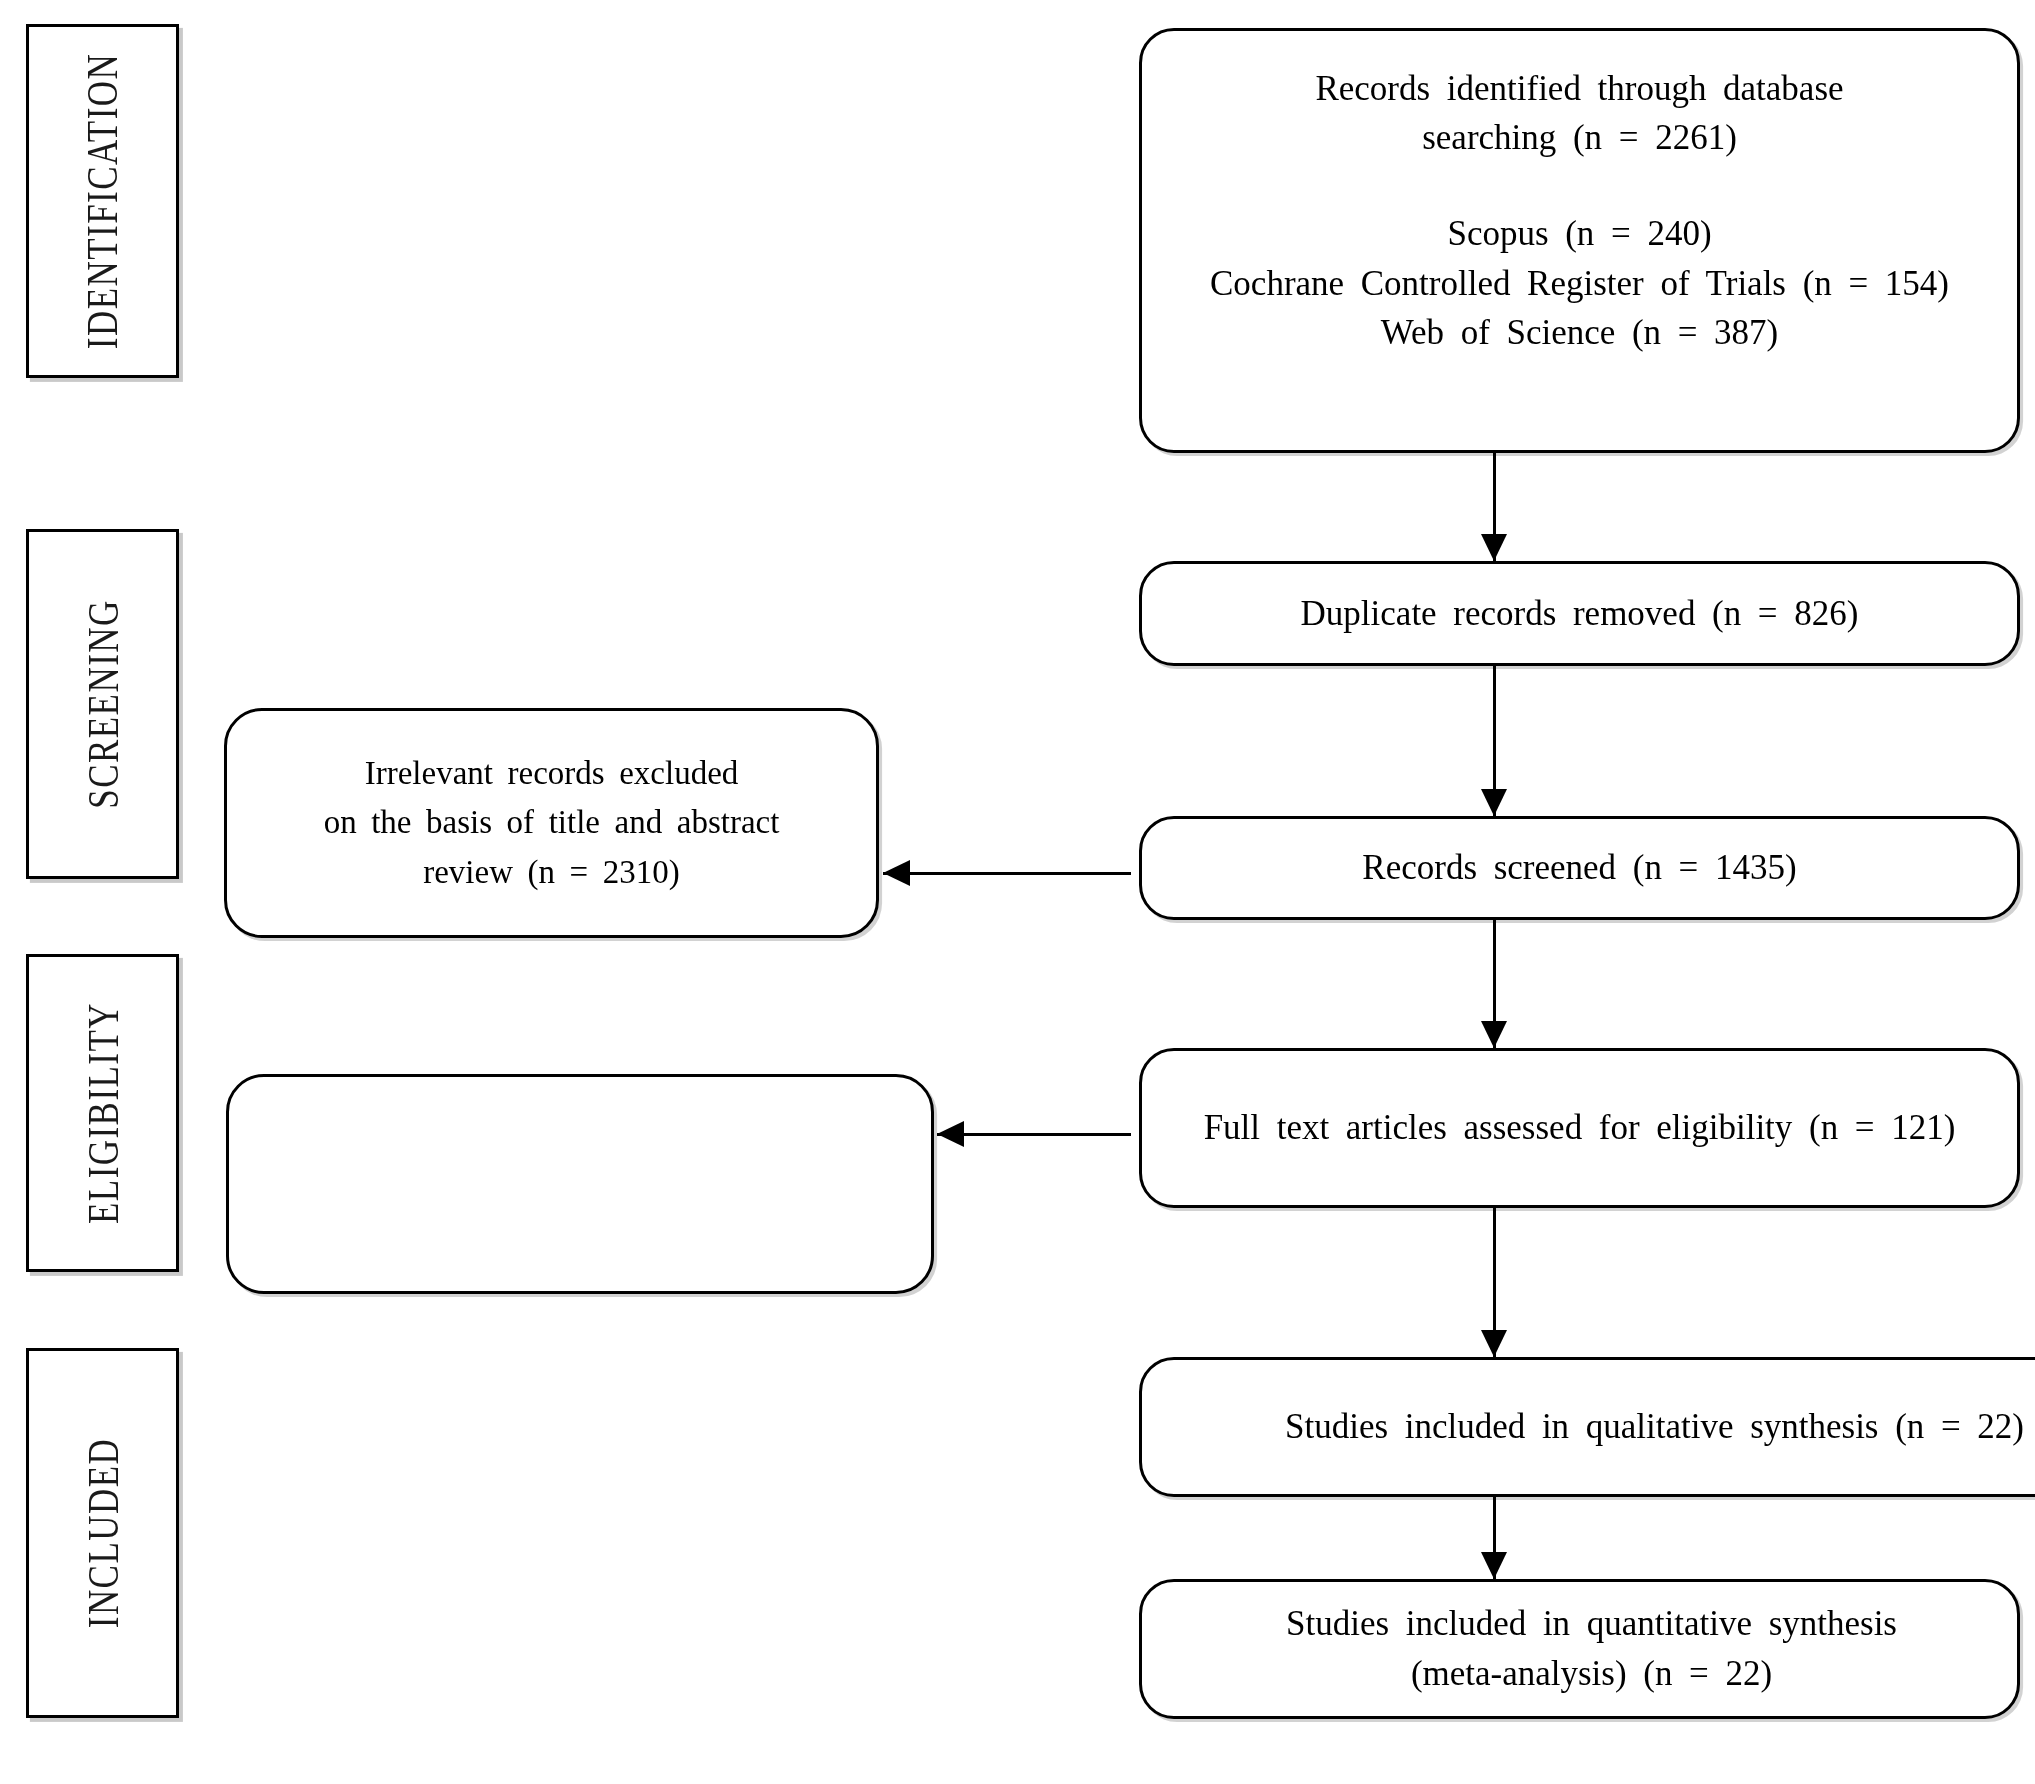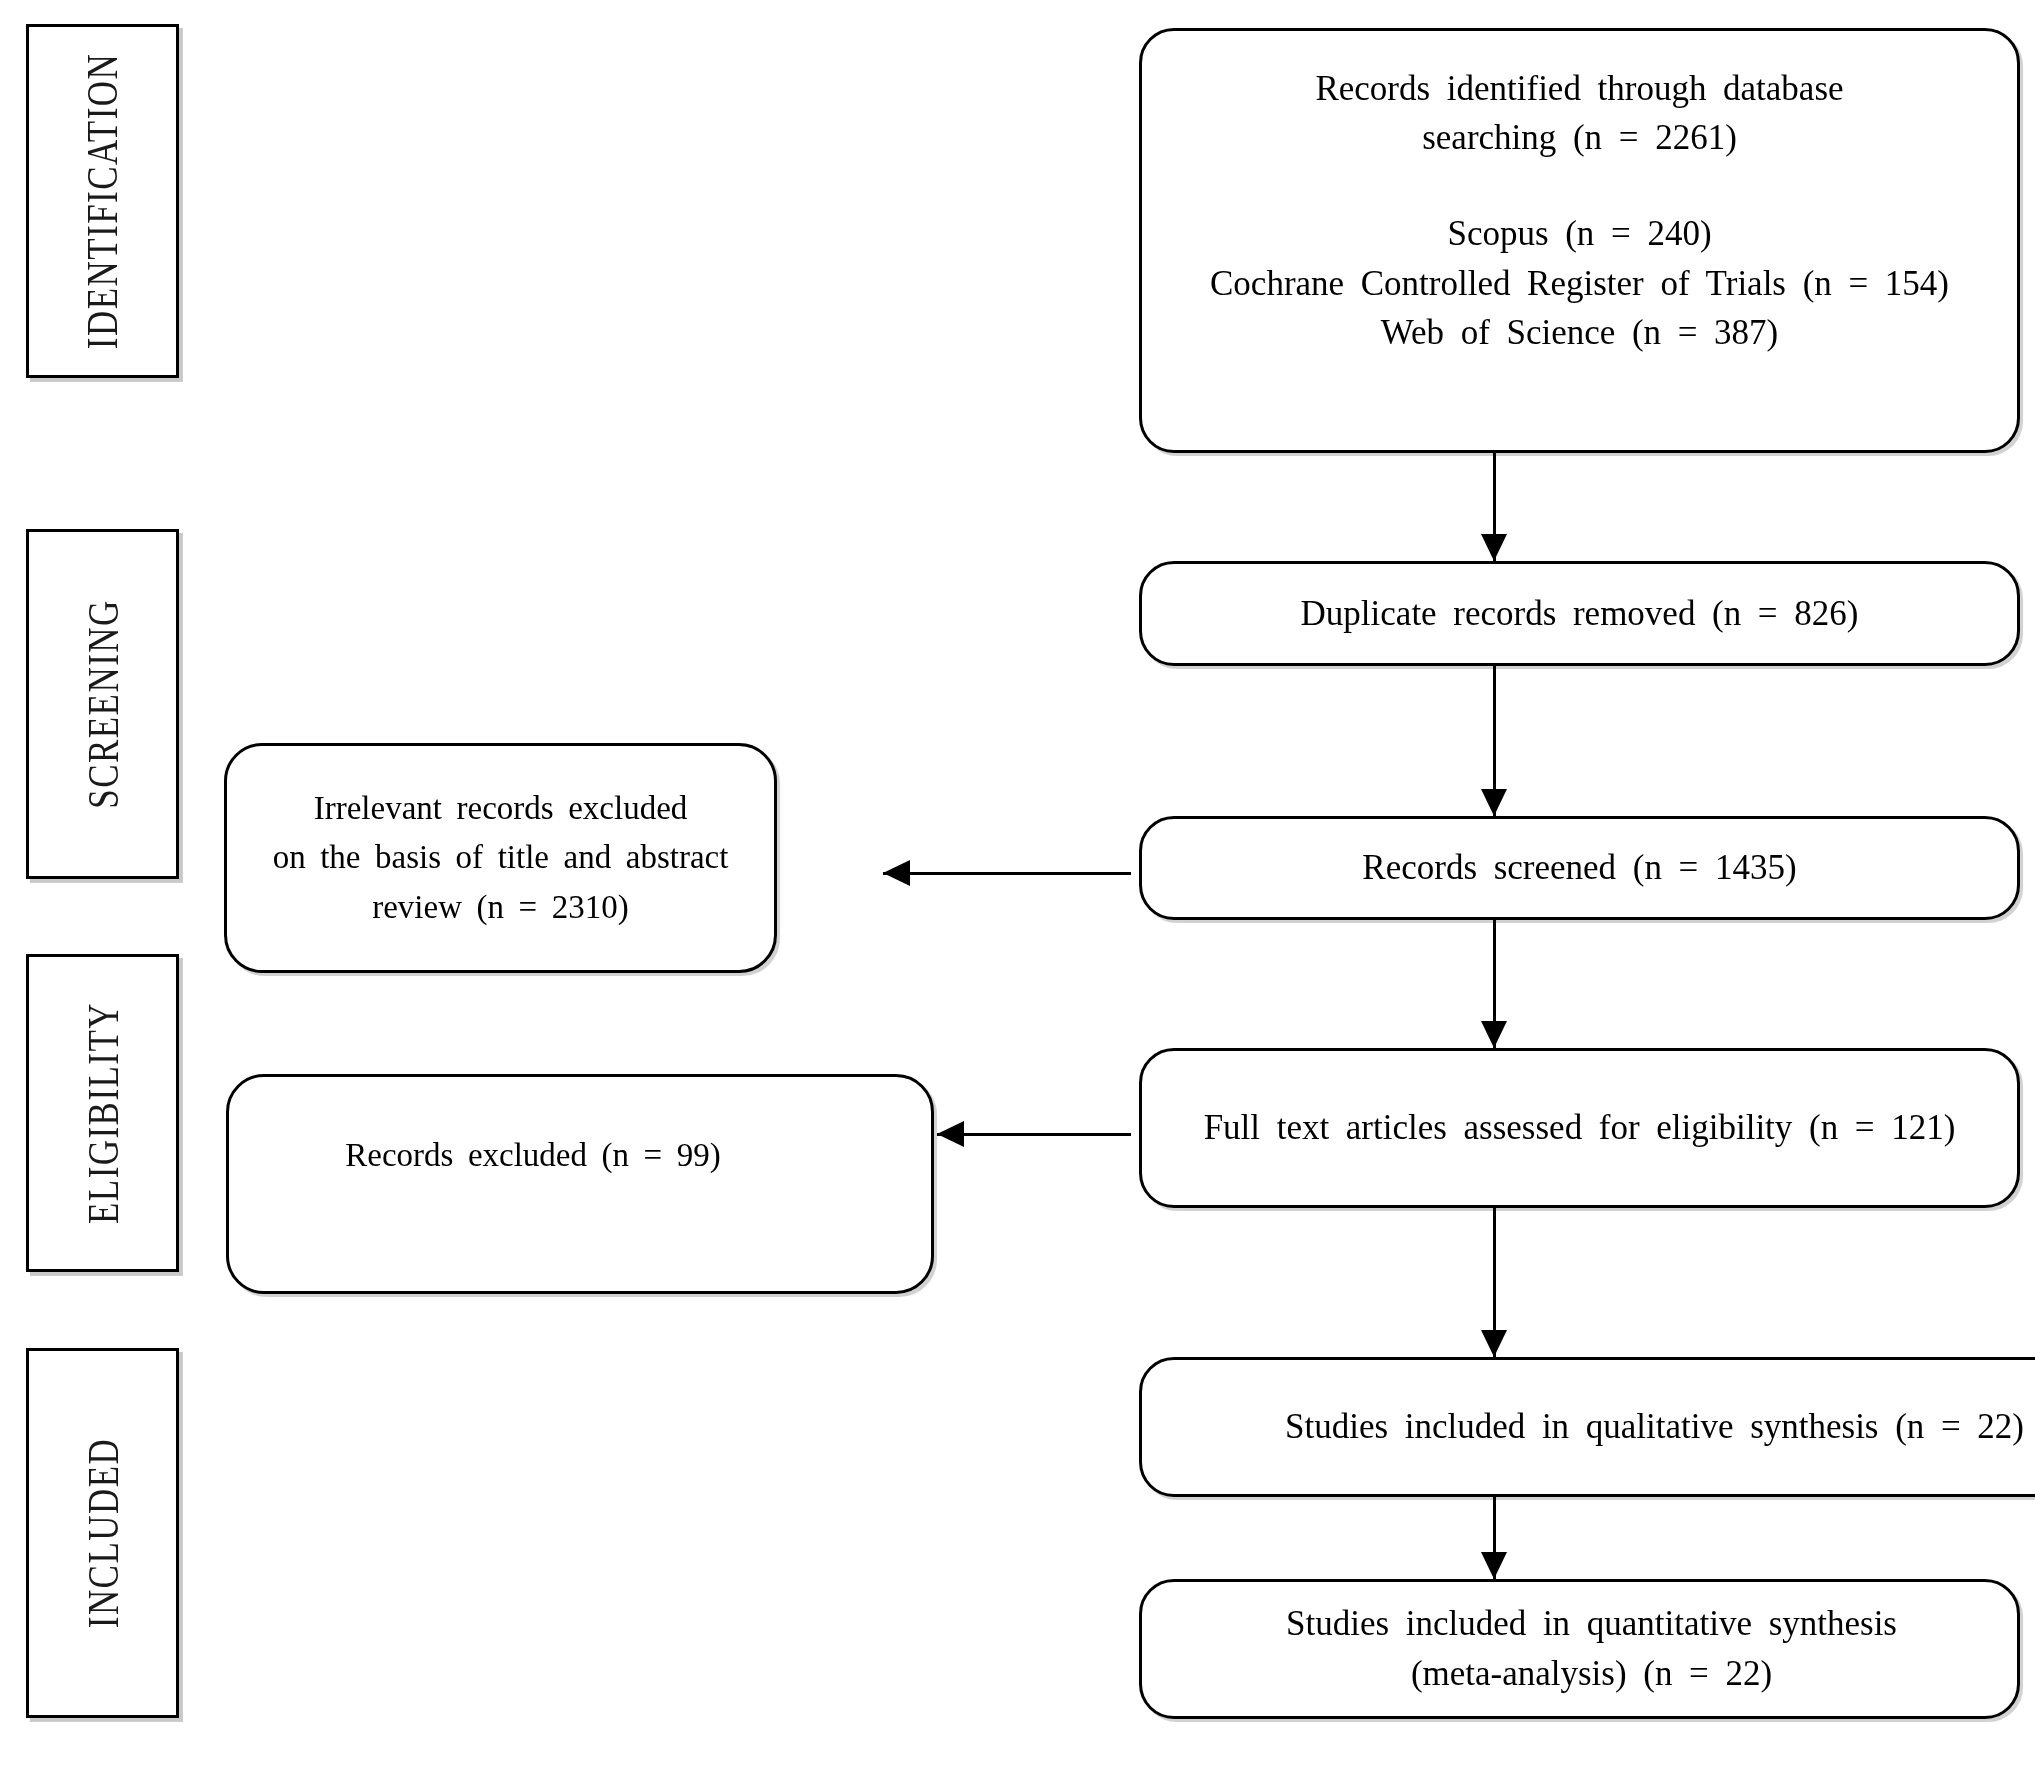--- a/index.html
+++ b/index.html
@@ -79,21 +79,21 @@
     box-sizing: border-box;
     display: flex;
     flex-direction: column;
     align-items: center;
     justify-content: center;
     text-align: center;
     font-size: 33px;
     line-height: 1.5;
     word-spacing: 6.3px;
   }
-  .cbox-irrelevant { left: 224px; top: 708px;  width: 553px; height: 230px; margin-top: 35px; }
+  .cbox-irrelevant { left: 224px; top: 708px;  width: 655px; height: 230px; }
   .cbox-excluded   { left: 226px; top: 1074px; width: 708px; height: 220px; padding-right: 94px; }
   .cbox .spacer-md { height: 57px; }
 
   
   .varrow {
     position: absolute;
     width: 3.1px;
     background: #000;
   }
   .varrow::after {
@@ -182,21 +182,20 @@
     <span class="line">(meta-analysis) (n = 22)</span>
   </div>
 
   <div class="cbox cbox-irrelevant">
     <span class="line">Irrelevant records excluded</span>
     <span class="line">on the basis of title and abstract</span>
     <span class="line">review (n = 2310)</span>
   </div>
 
   <div class="cbox cbox-excluded">
-    <span class="line">Records excluded (n = 99)</span>
     <span class="spacer-md"></span>
   </div>
 
   <div class="varrow va-1"></div>
   <div class="varrow va-2"></div>
   <div class="varrow va-3"></div>
   <div class="varrow va-4"></div>
   <div class="varrow va-5"></div>
 
   <div class="harrow ha-1"></div>

